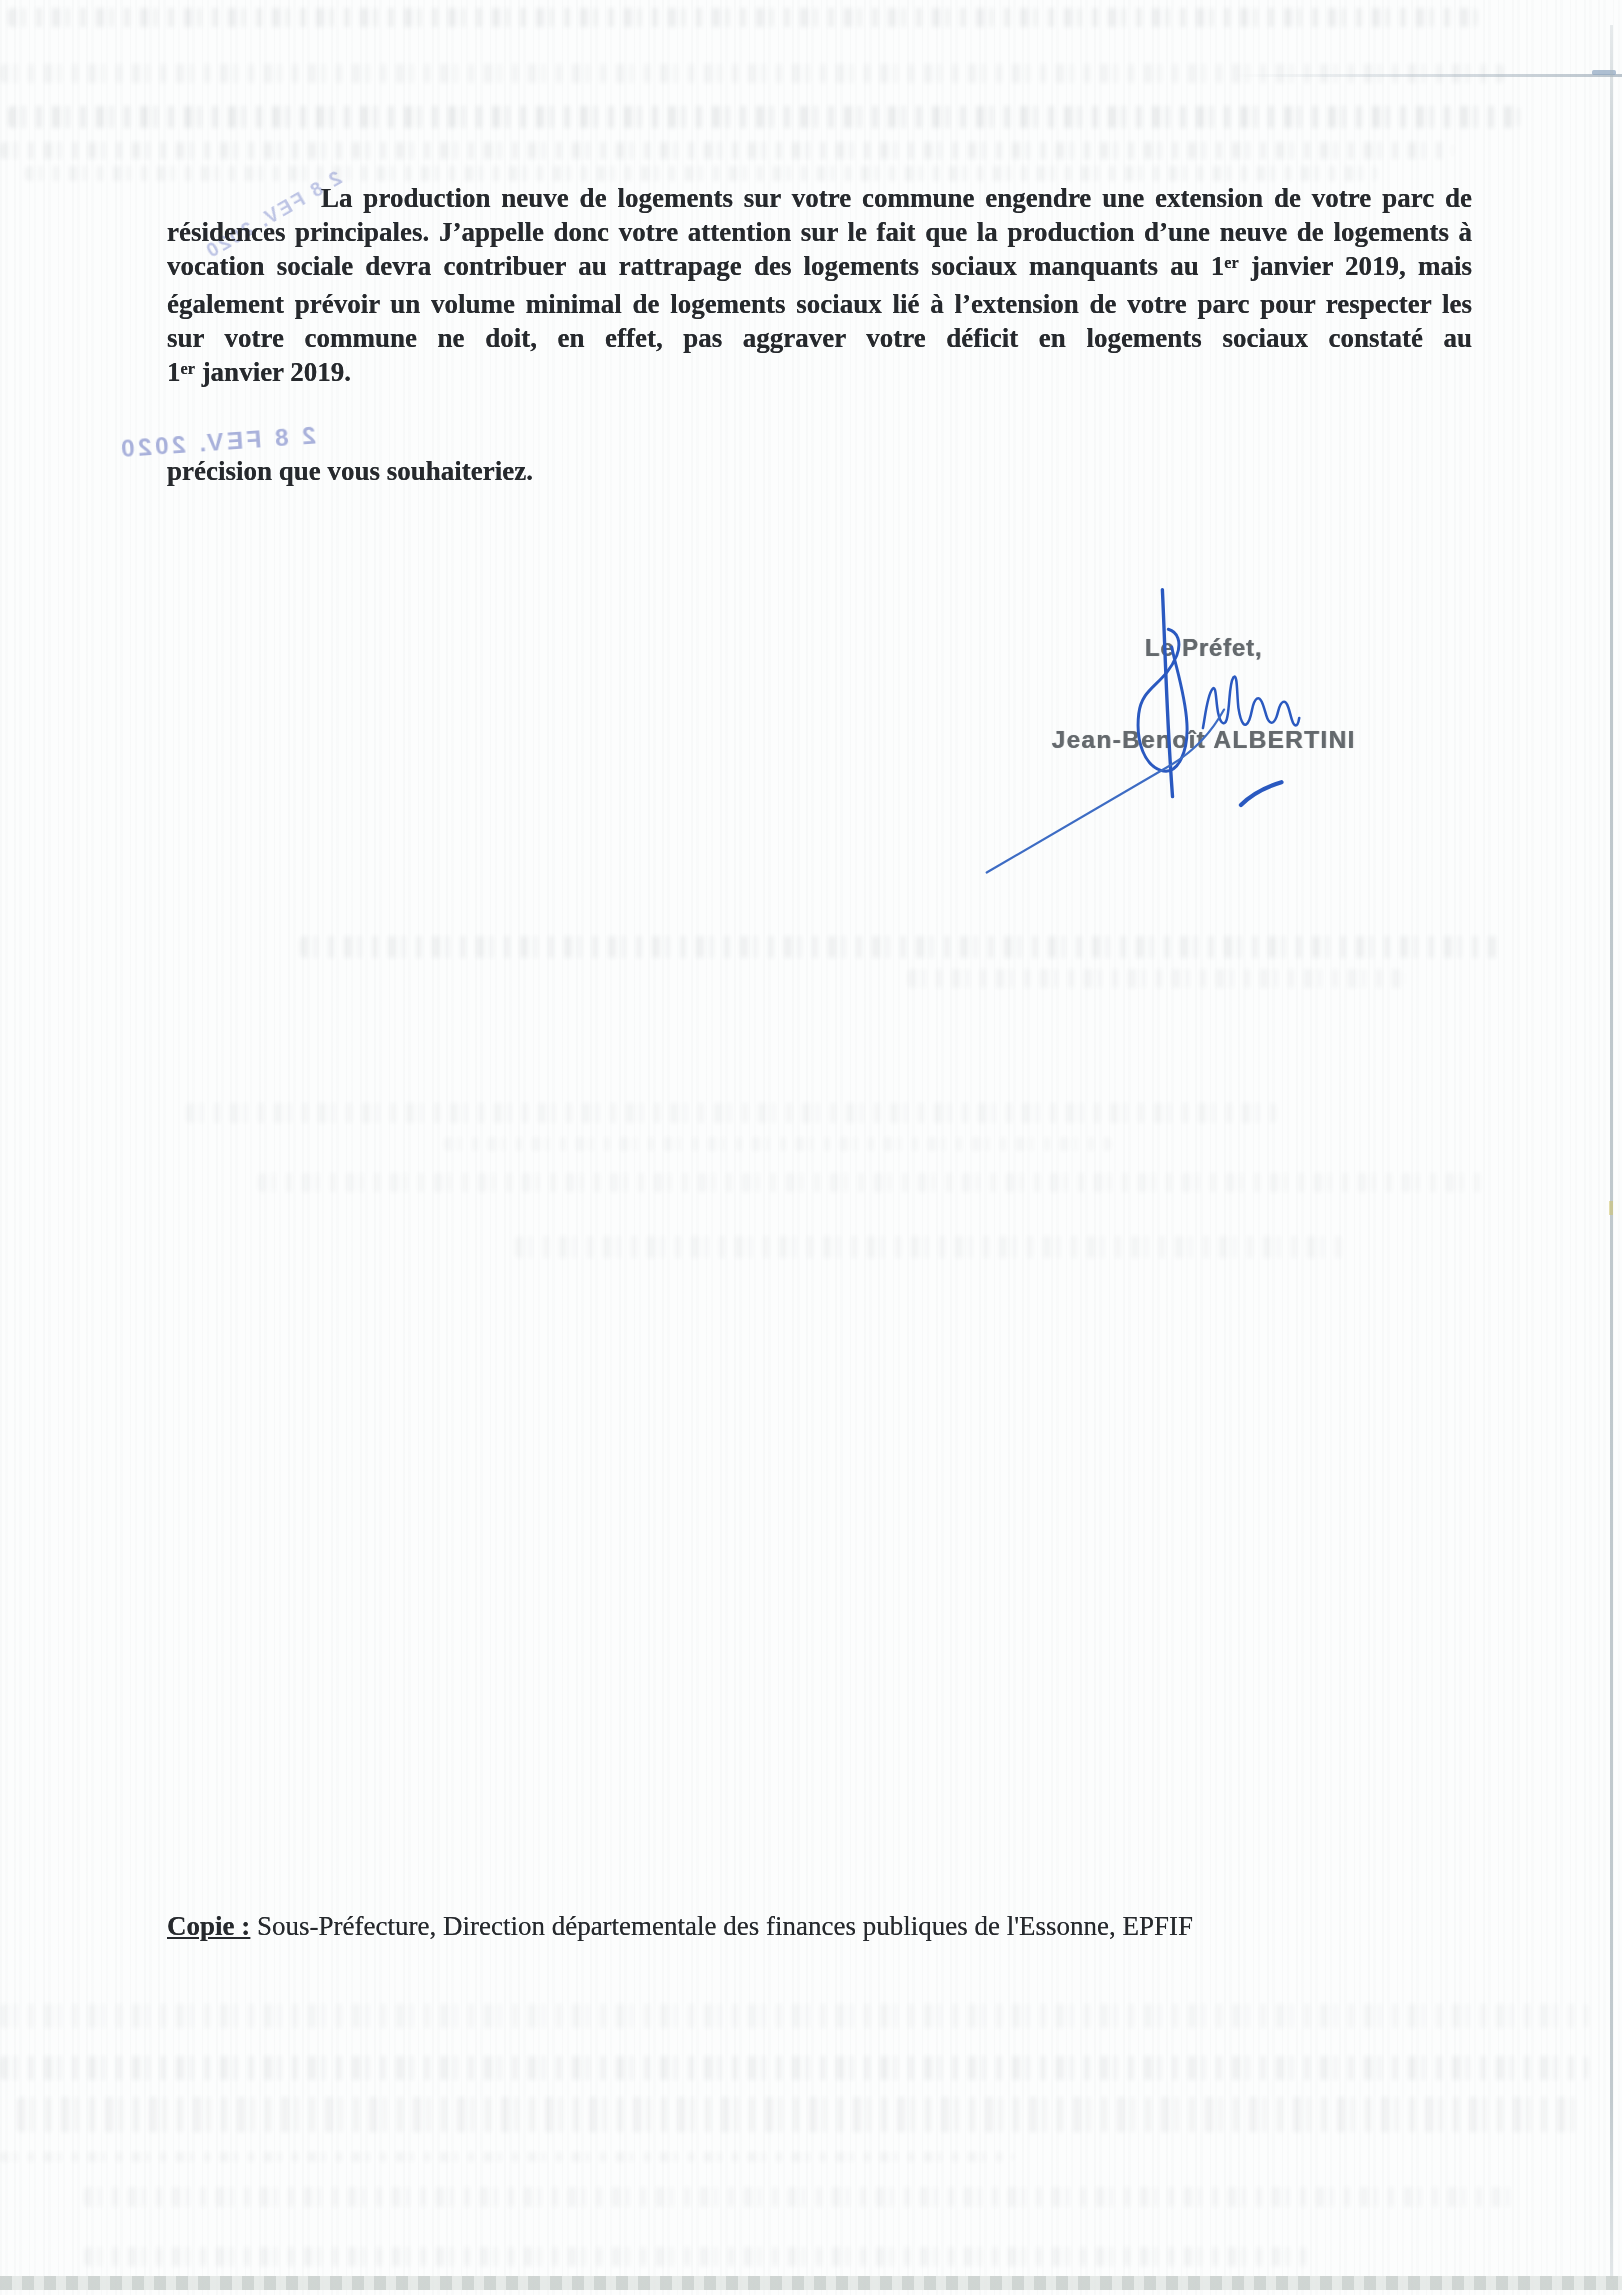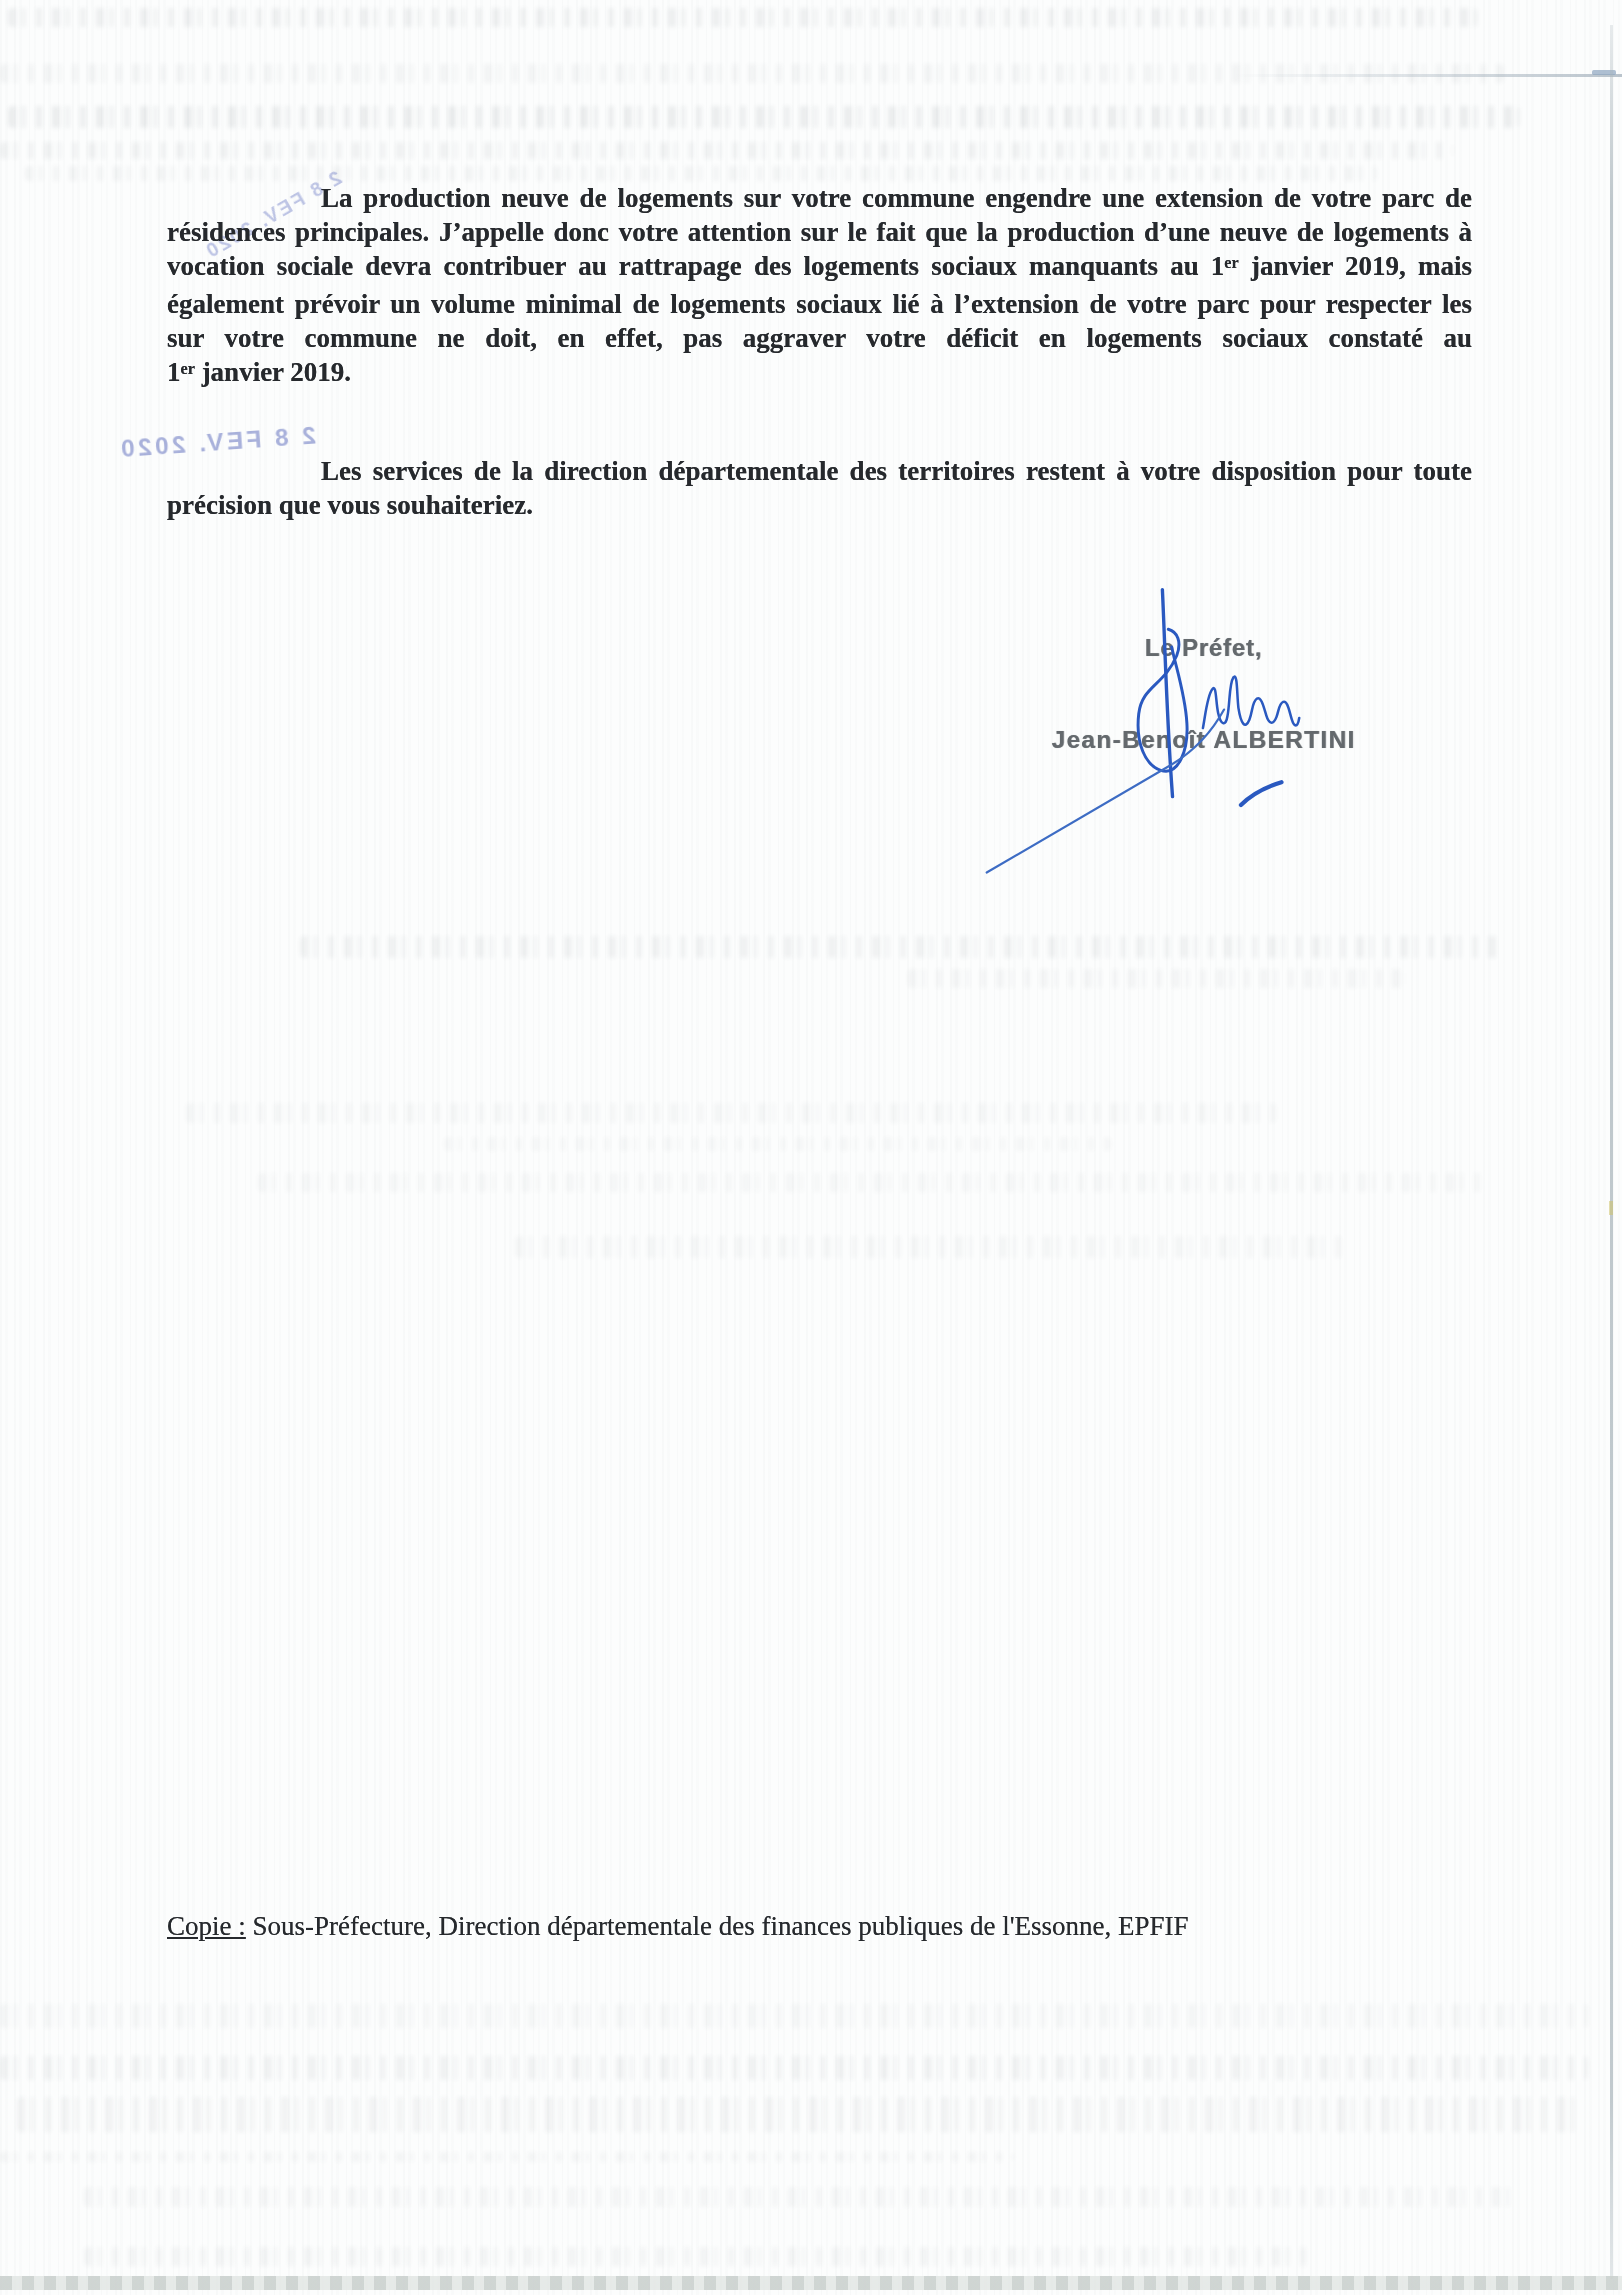--- a/index.html
+++ b/index.html
@@ -63,21 +63,21 @@
     background:linear-gradient(90deg,rgba(150,165,178,0),rgba(150,165,178,0.65));}
   .edge-dash{position:absolute;left:1592px;top:70px;width:24px;height:5px;
     background:#8ea6c0;opacity:0.7;filter:blur(0.5px);border-radius:1.7px;}
   .edge-tick{position:absolute;left:1609px;top:1201px;width:4.2px;height:13.5px;
     background:#cfc36b;opacity:0.55;filter:blur(0.4px);}
   .edge-bottom{position:absolute;left:0;top:2276px;width:1622px;height:14.4px;
     background:#e4e8e6;
     background-image:repeating-linear-gradient(90deg,rgba(130,142,138,0.25) 0 12px,rgba(0,0,0,0) 12px 22px);
     opacity:0.9;filter:blur(0.5px);}
   .sig-svg{position:absolute;left:0;top:0;pointer-events:none;}
-  .copy-label{font-weight:normal;text-decoration:underline;}
+  .copy-label{font-weight:bold;text-decoration:underline;}
 </style>
 </head>
 <body>
 
 <div class="page">
 
   <div class="noise" style="top:8.4px;left:8.4px;width:1470px;height:18.6px;opacity:.5;"></div>
   <div class="noise" style="top:64px;left:0;width:1504px;height:18.6px;opacity:.33;"></div>
   <div class="noise" style="top:106px;left:8.4px;width:1512px;height:22px;opacity:.58;"></div>
   <div class="noise" style="top:142px;left:0;width:1453px;height:17px;opacity:.42;"></div>
@@ -101,21 +101,20 @@
   <div class="textblock" style="top:181px;">
     <div class="tline first">La production neuve de logements sur votre commune engendre une extension de votre parc de</div>
     <div class="tline">résidences principales. J’appelle donc votre attention sur le fait que la production d’une neuve de logements à</div>
     <div class="tline"><span>vocation sociale devra contribuer au rattrapage des logements sociaux manquants au 1</span><span class="sup">er</span><span> janvier 2019, mais</span></div>
     <div class="tline">également prévoir un volume minimal de logements sociaux lié à l’extension de votre parc pour respecter les</div>
     <div class="tline">sur votre commune ne doit, en effet, pas aggraver votre déficit en logements sociaux constaté au</div>
     <div class="tline last"><span>1</span><span class="sup">er</span><span> janvier 2019.</span></div>
   </div>
 
   <div class="textblock" style="top:454px;">
-    <div class="tline first">Les services de la direction départementale des territoires restent à votre disposition pour toute</div>
     <div class="tline last">précision que vous souhaiteriez.</div>
   </div>
 
   <div class="stamp-block stamp-title">Le Préfet,</div>
   <div class="stamp-block stamp-name">Jean-Benoît ALBERTINI</div>
 
   <svg class="sig-svg" width="1622" height="2295" viewBox="0 0 1920 2717" fill="none" xmlns="http://www.w3.org/2000/svg">
     <path d="M1376,698 C1379,760 1381,850 1388,943" stroke="#2a59c0" stroke-width="4" stroke-linecap="round"></path>
     <path d="M1383,745 C1394,748 1399,760 1393,776 C1378,812 1352,812 1348,845 C1344,880 1356,906 1374,912 C1395,919 1407,888 1405,856 C1403,822 1392,790 1387,766" stroke="#2a59c0" stroke-width="3.5" stroke-linecap="round"></path>
     <path d="M1424,862 C1427,846 1429,824 1435,816 C1440,809 1439,830 1442,844 C1445,858 1451,861 1453,848 C1456,833 1455,809 1460,802 C1465,796 1464,820 1466,838 C1469,857 1474,864 1479,852 C1483,842 1482,831 1488,827 C1493,824 1496,837 1499,847 C1502,857 1507,859 1511,849 C1514,841 1514,833 1519,831 C1524,829 1526,841 1529,851 C1532,861 1536,862 1538,850" stroke="#2a59c0" stroke-width="3" stroke-linecap="round"></path>

